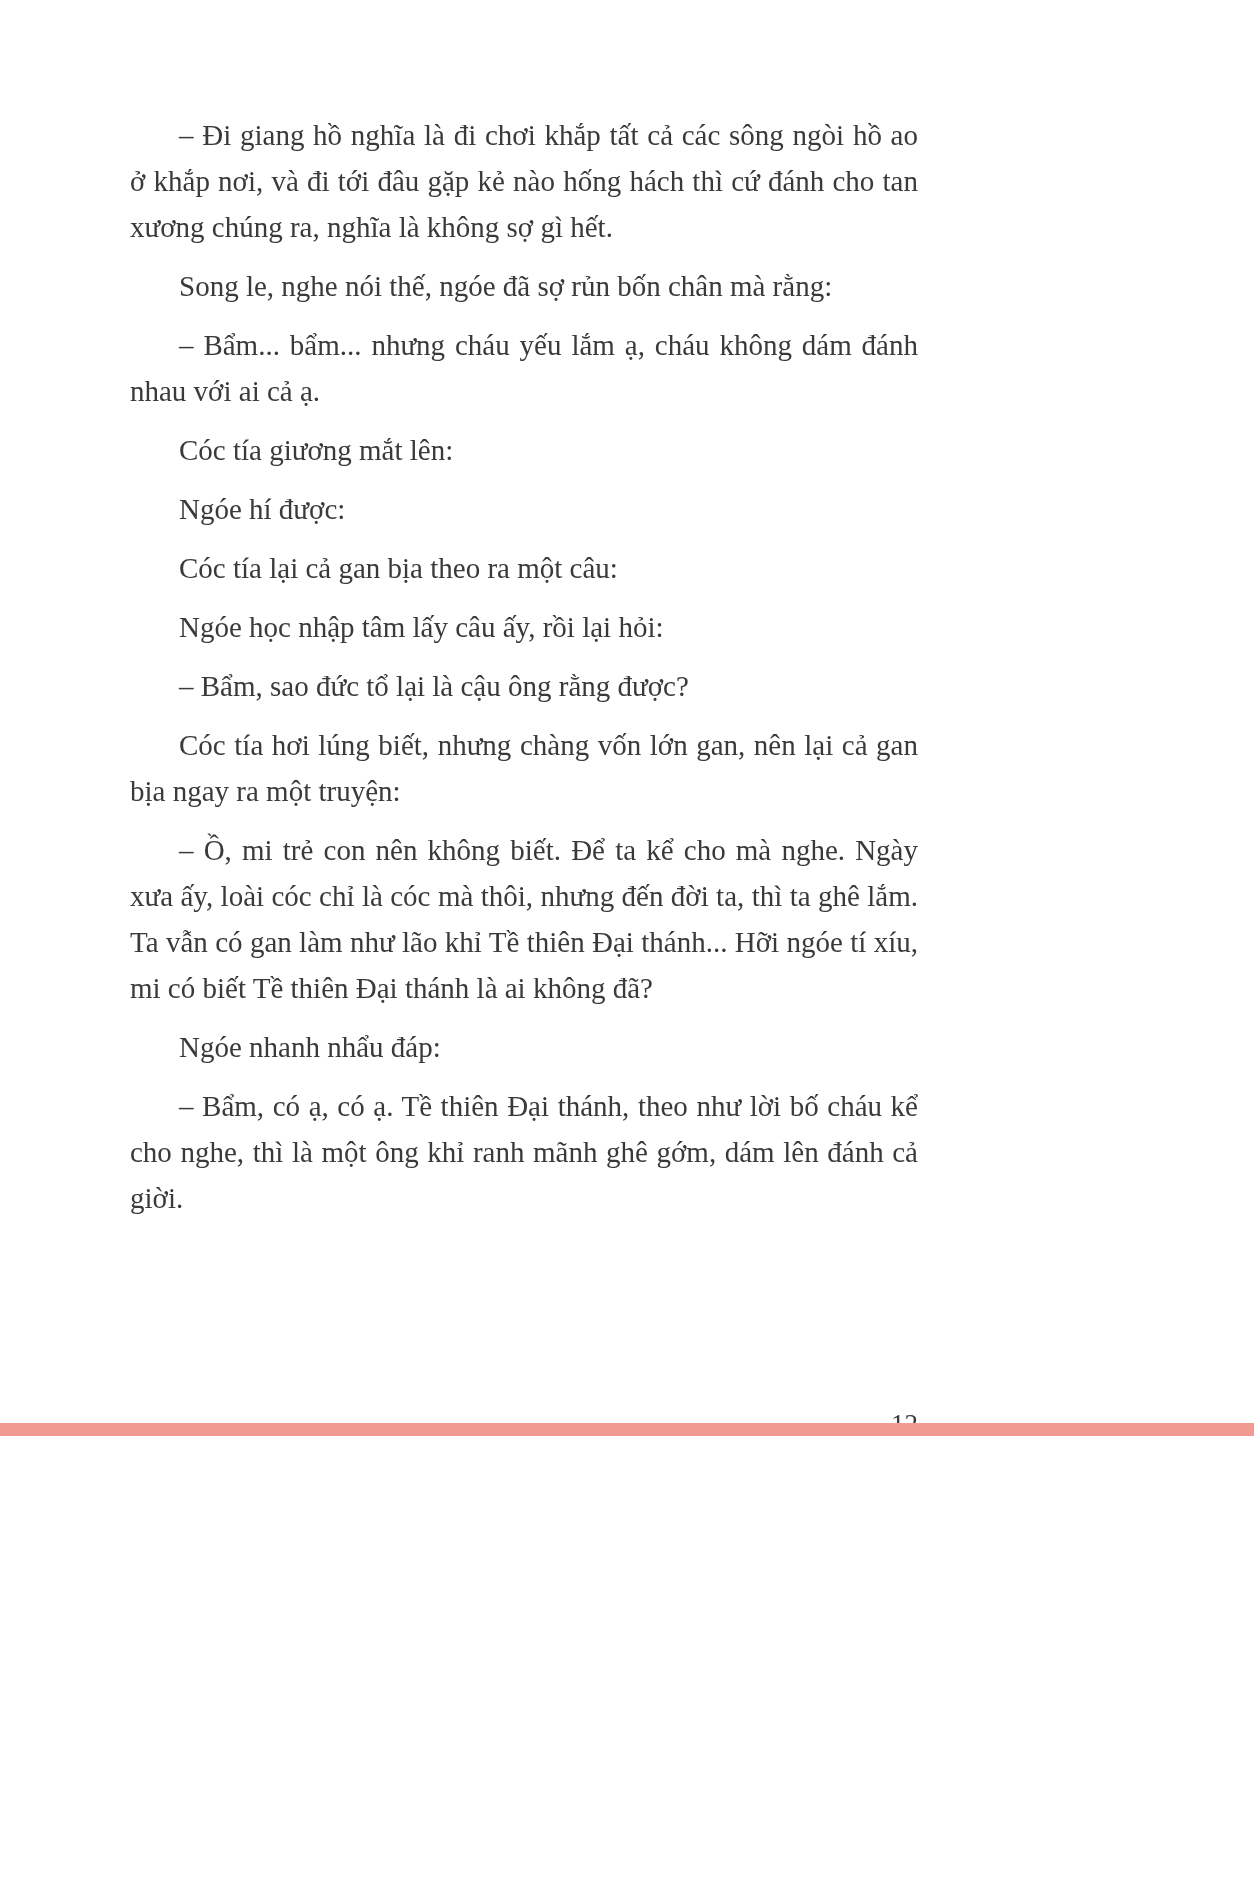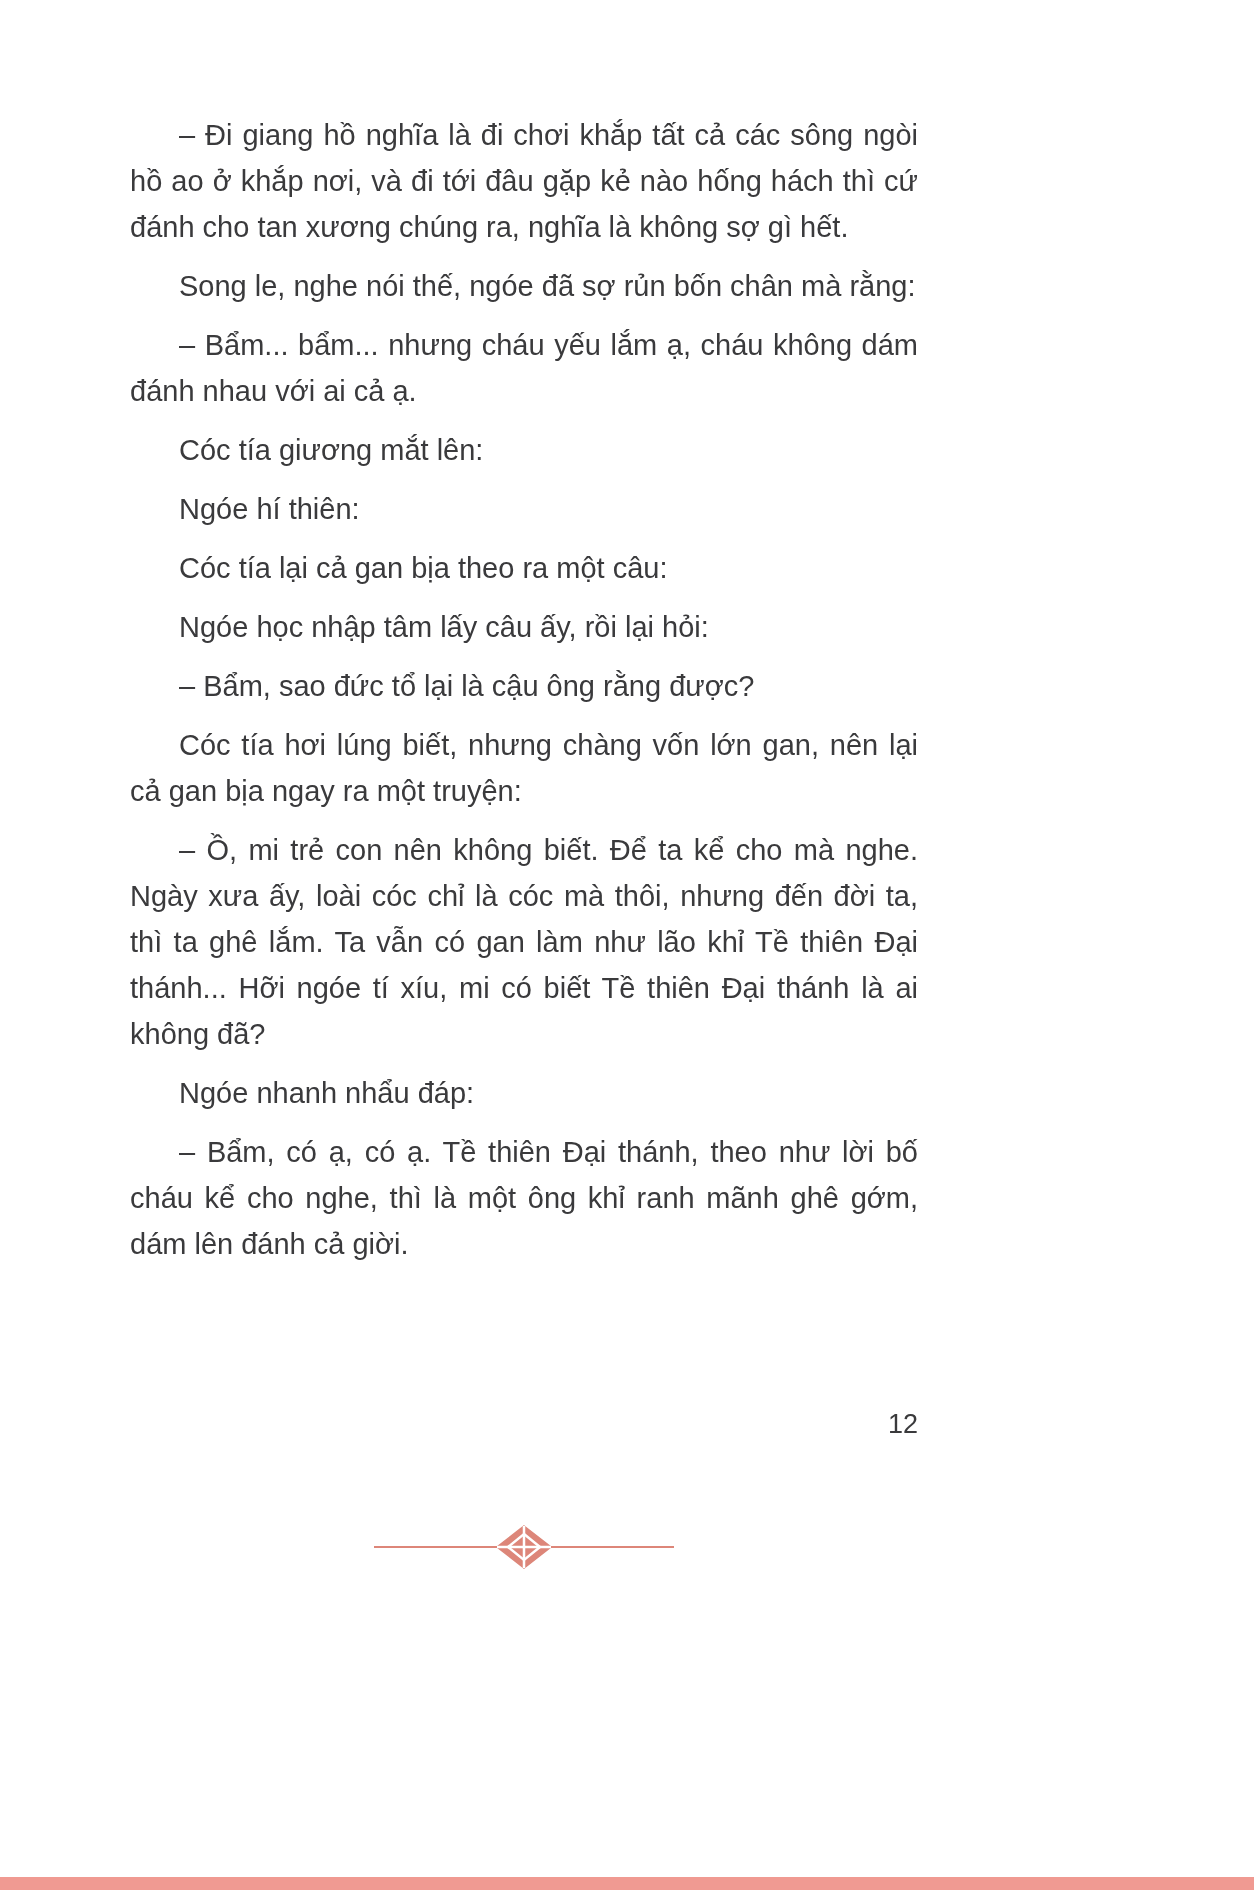--- a/index.html
+++ b/index.html
@@ -6,24 +6,24 @@
     --text: #3a3a3c;
     --accent: #dd8679;
     --bottom-bar: #f09a92;
     --page-bg: #ffffff;
   }
   * { margin: 0; padding: 0; box-sizing: border-box; }
   html, body { background: #ffffff; }
   .page {
     position: relative;
     width: 1254px;
-    height: 1890px;
+    height: 1436px;
     background: var(--page-bg);
     overflow: hidden;
-    font-family: Liberation Sans, sans-serif;
+    font-family: Liberation Serif, serif;
     color: var(--text);
   }
   .text-block {
     position: absolute;
     left: 130px;
     top: 112px;
     width: 788px;
   }
   p.para {
     font-size: 29px;
@@ -79,21 +79,21 @@
 </head>
 <body>
 
 <div class="page">
 
   <div class="text-block">
       <p class="para"><span>– Đi giang hồ nghĩa là đi chơi khắp tất cả các sông ngòi hồ ao ở khắp nơi, và đi tới đâu gặp kẻ nào hống hách thì cứ đánh cho tan xương chúng ra, nghĩa là không sợ gì hết.</span></p>
       <p class="para"><span>Song le, nghe nói thế, ngóe đã sợ rủn bốn chân mà rằng:</span></p>
       <p class="para"><span>– Bẩm... bẩm... nhưng cháu yếu lắm ạ, cháu không dám đánh nhau với ai cả ạ.</span></p>
       <p class="para"><span>Cóc tía giương mắt lên:</span></p>
-      <p class="para"><span>Ngóe hí thiên:</span></p>
+      <p class="para"><span>Ngóe hí được:</span></p>
       <p class="para"><span>Cóc tía lại cả gan bịa theo ra một câu:</span></p>
       <p class="para"><span>Ngóe học nhập tâm lấy câu ấy, rồi lại hỏi:</span></p>
       <p class="para"><span>– Bẩm, sao đức tổ lại là cậu ông rằng được?</span></p>
       <p class="para"><span>Cóc tía hơi lúng biết, nhưng chàng vốn lớn gan, nên lại cả gan bịa ngay ra một truyện:</span></p>
       <p class="para"><span>– Ồ, mi trẻ con nên không biết. Để ta kể cho mà nghe. Ngày xưa ấy, loài cóc chỉ là cóc mà thôi, nhưng đến đời ta, thì ta ghê lắm. Ta vẫn có gan làm như lão khỉ Tề thiên Đại thánh... Hỡi ngóe tí xíu, mi có biết Tề thiên Đại thánh là ai không đã?</span></p>
       <p class="para"><span>Ngóe nhanh nhẩu đáp:</span></p>
       <p class="para"><span>– Bẩm, có ạ, có ạ. Tề thiên Đại thánh, theo như lời bố cháu kể cho nghe, thì là một ông khỉ ranh mãnh ghê gớm, dám lên đánh cả giời.</span></p>
     </div>
 
   <div class="page-number">12</div>

